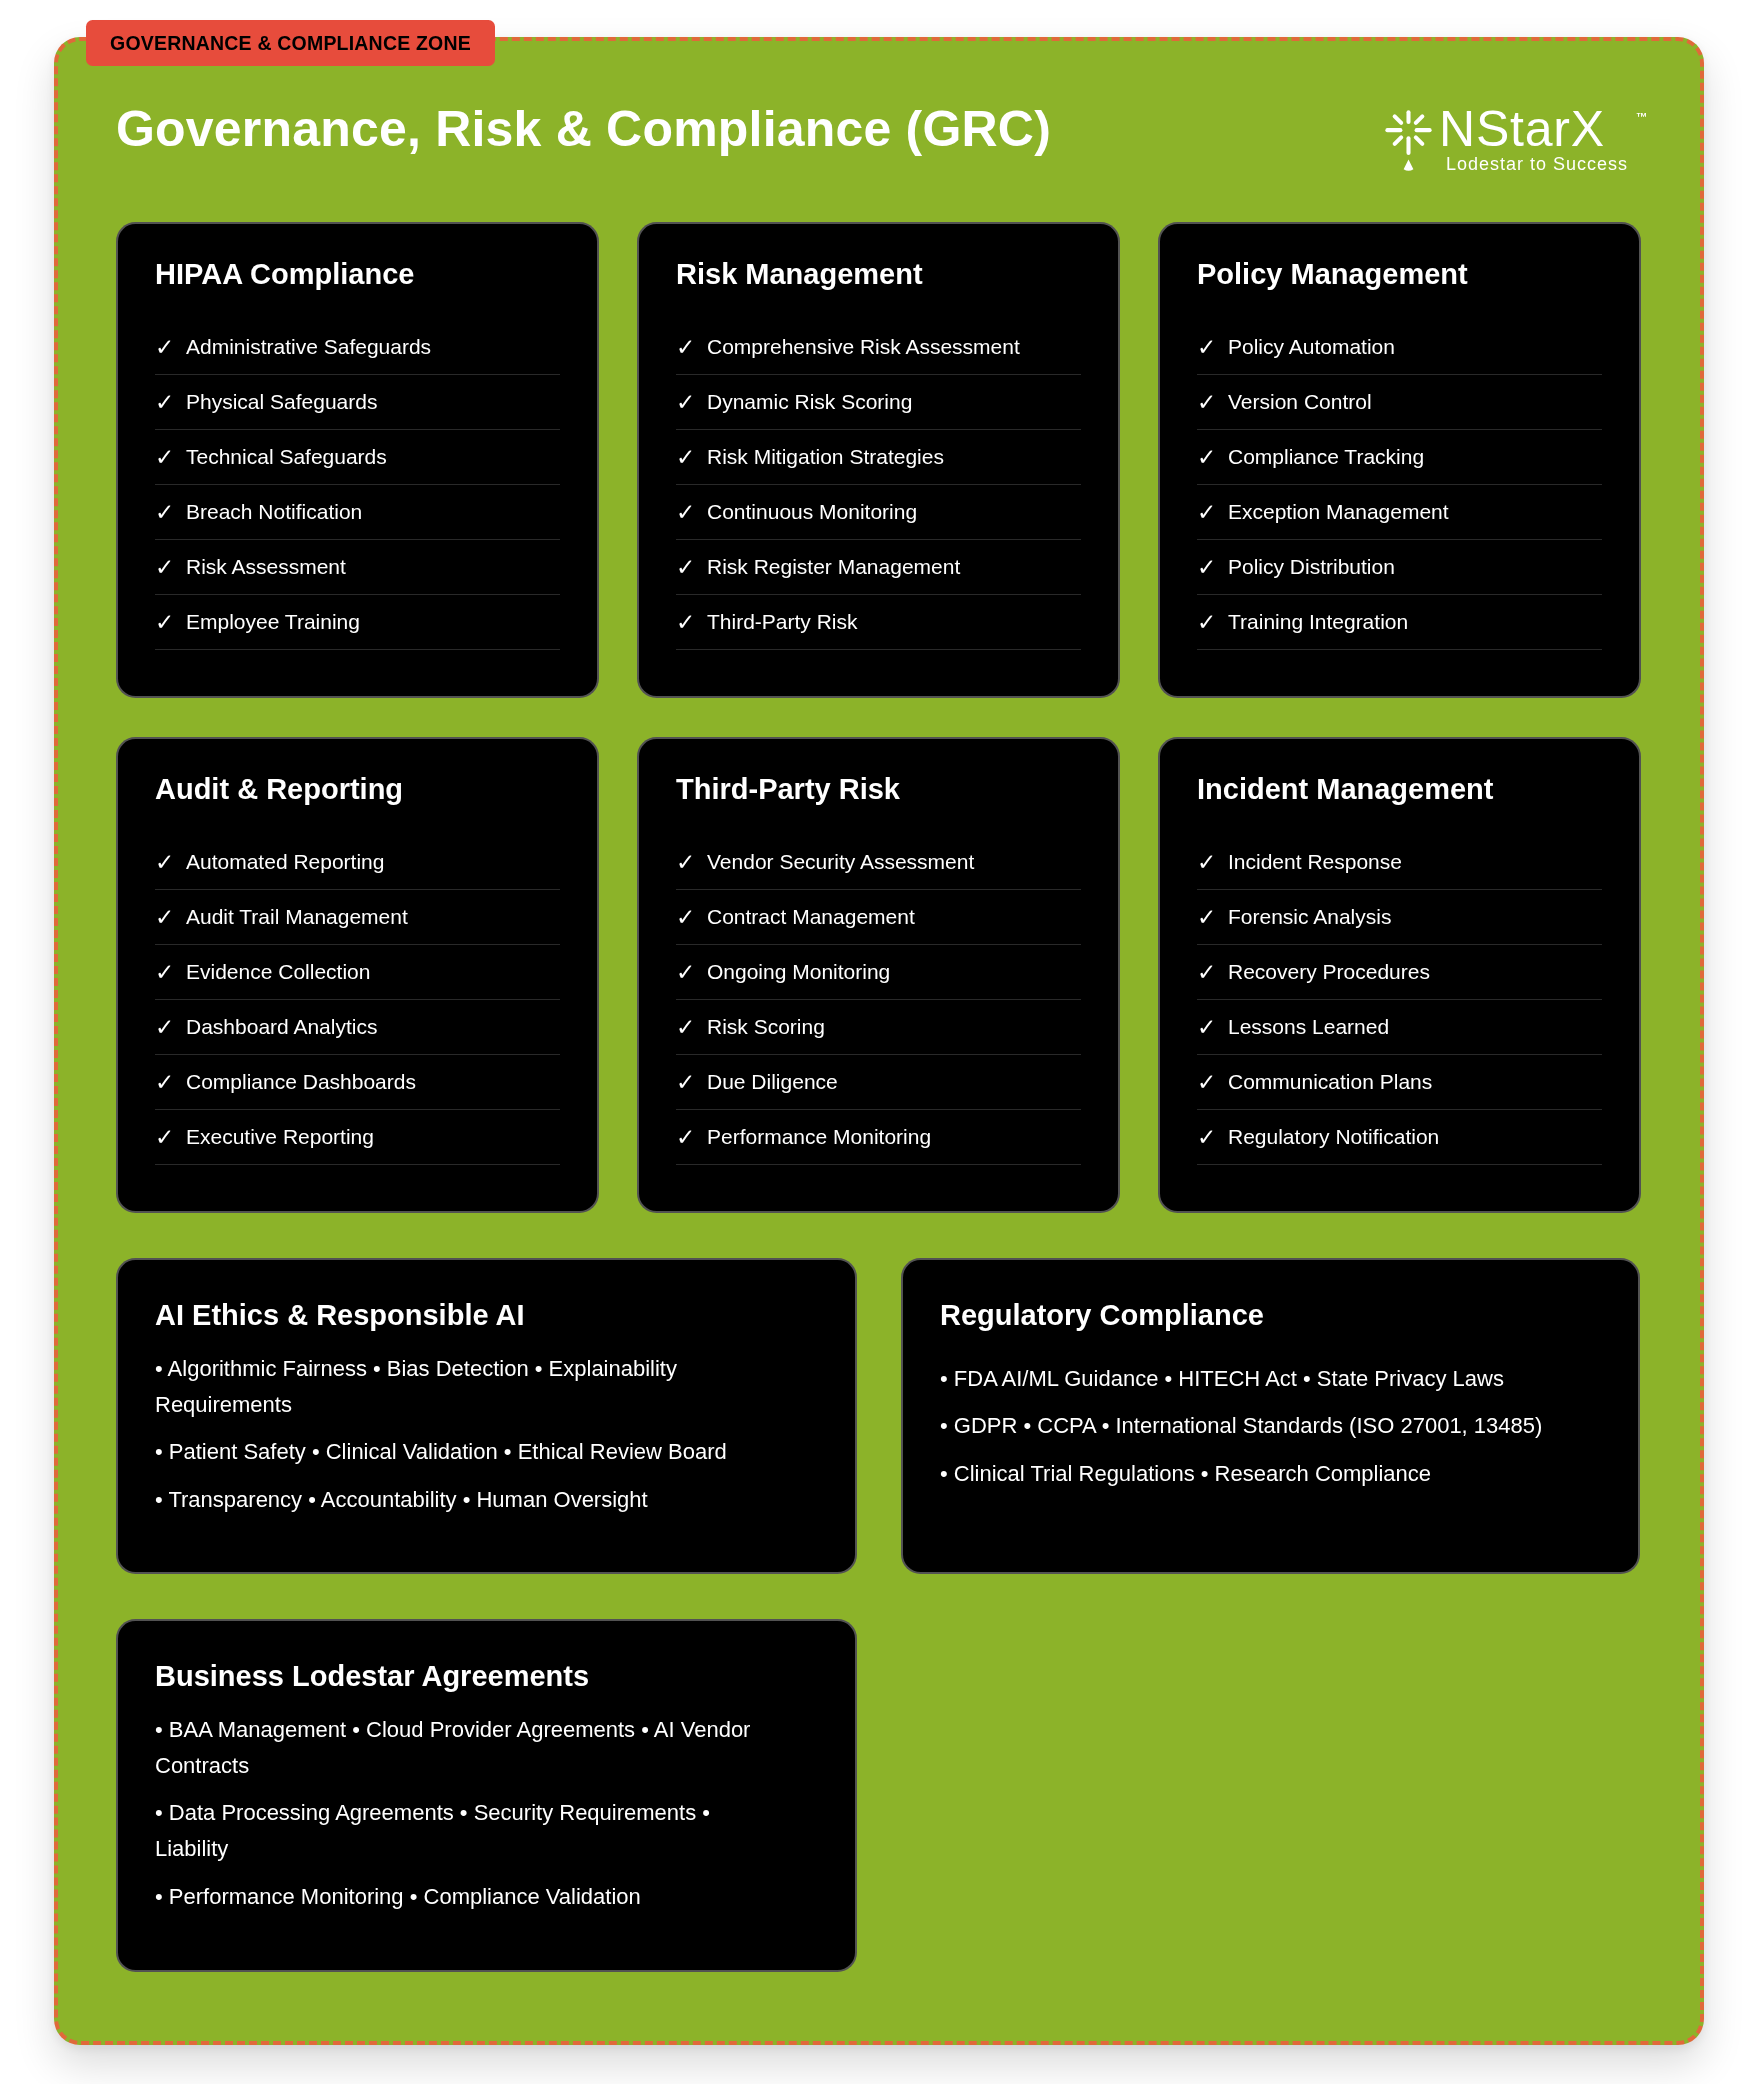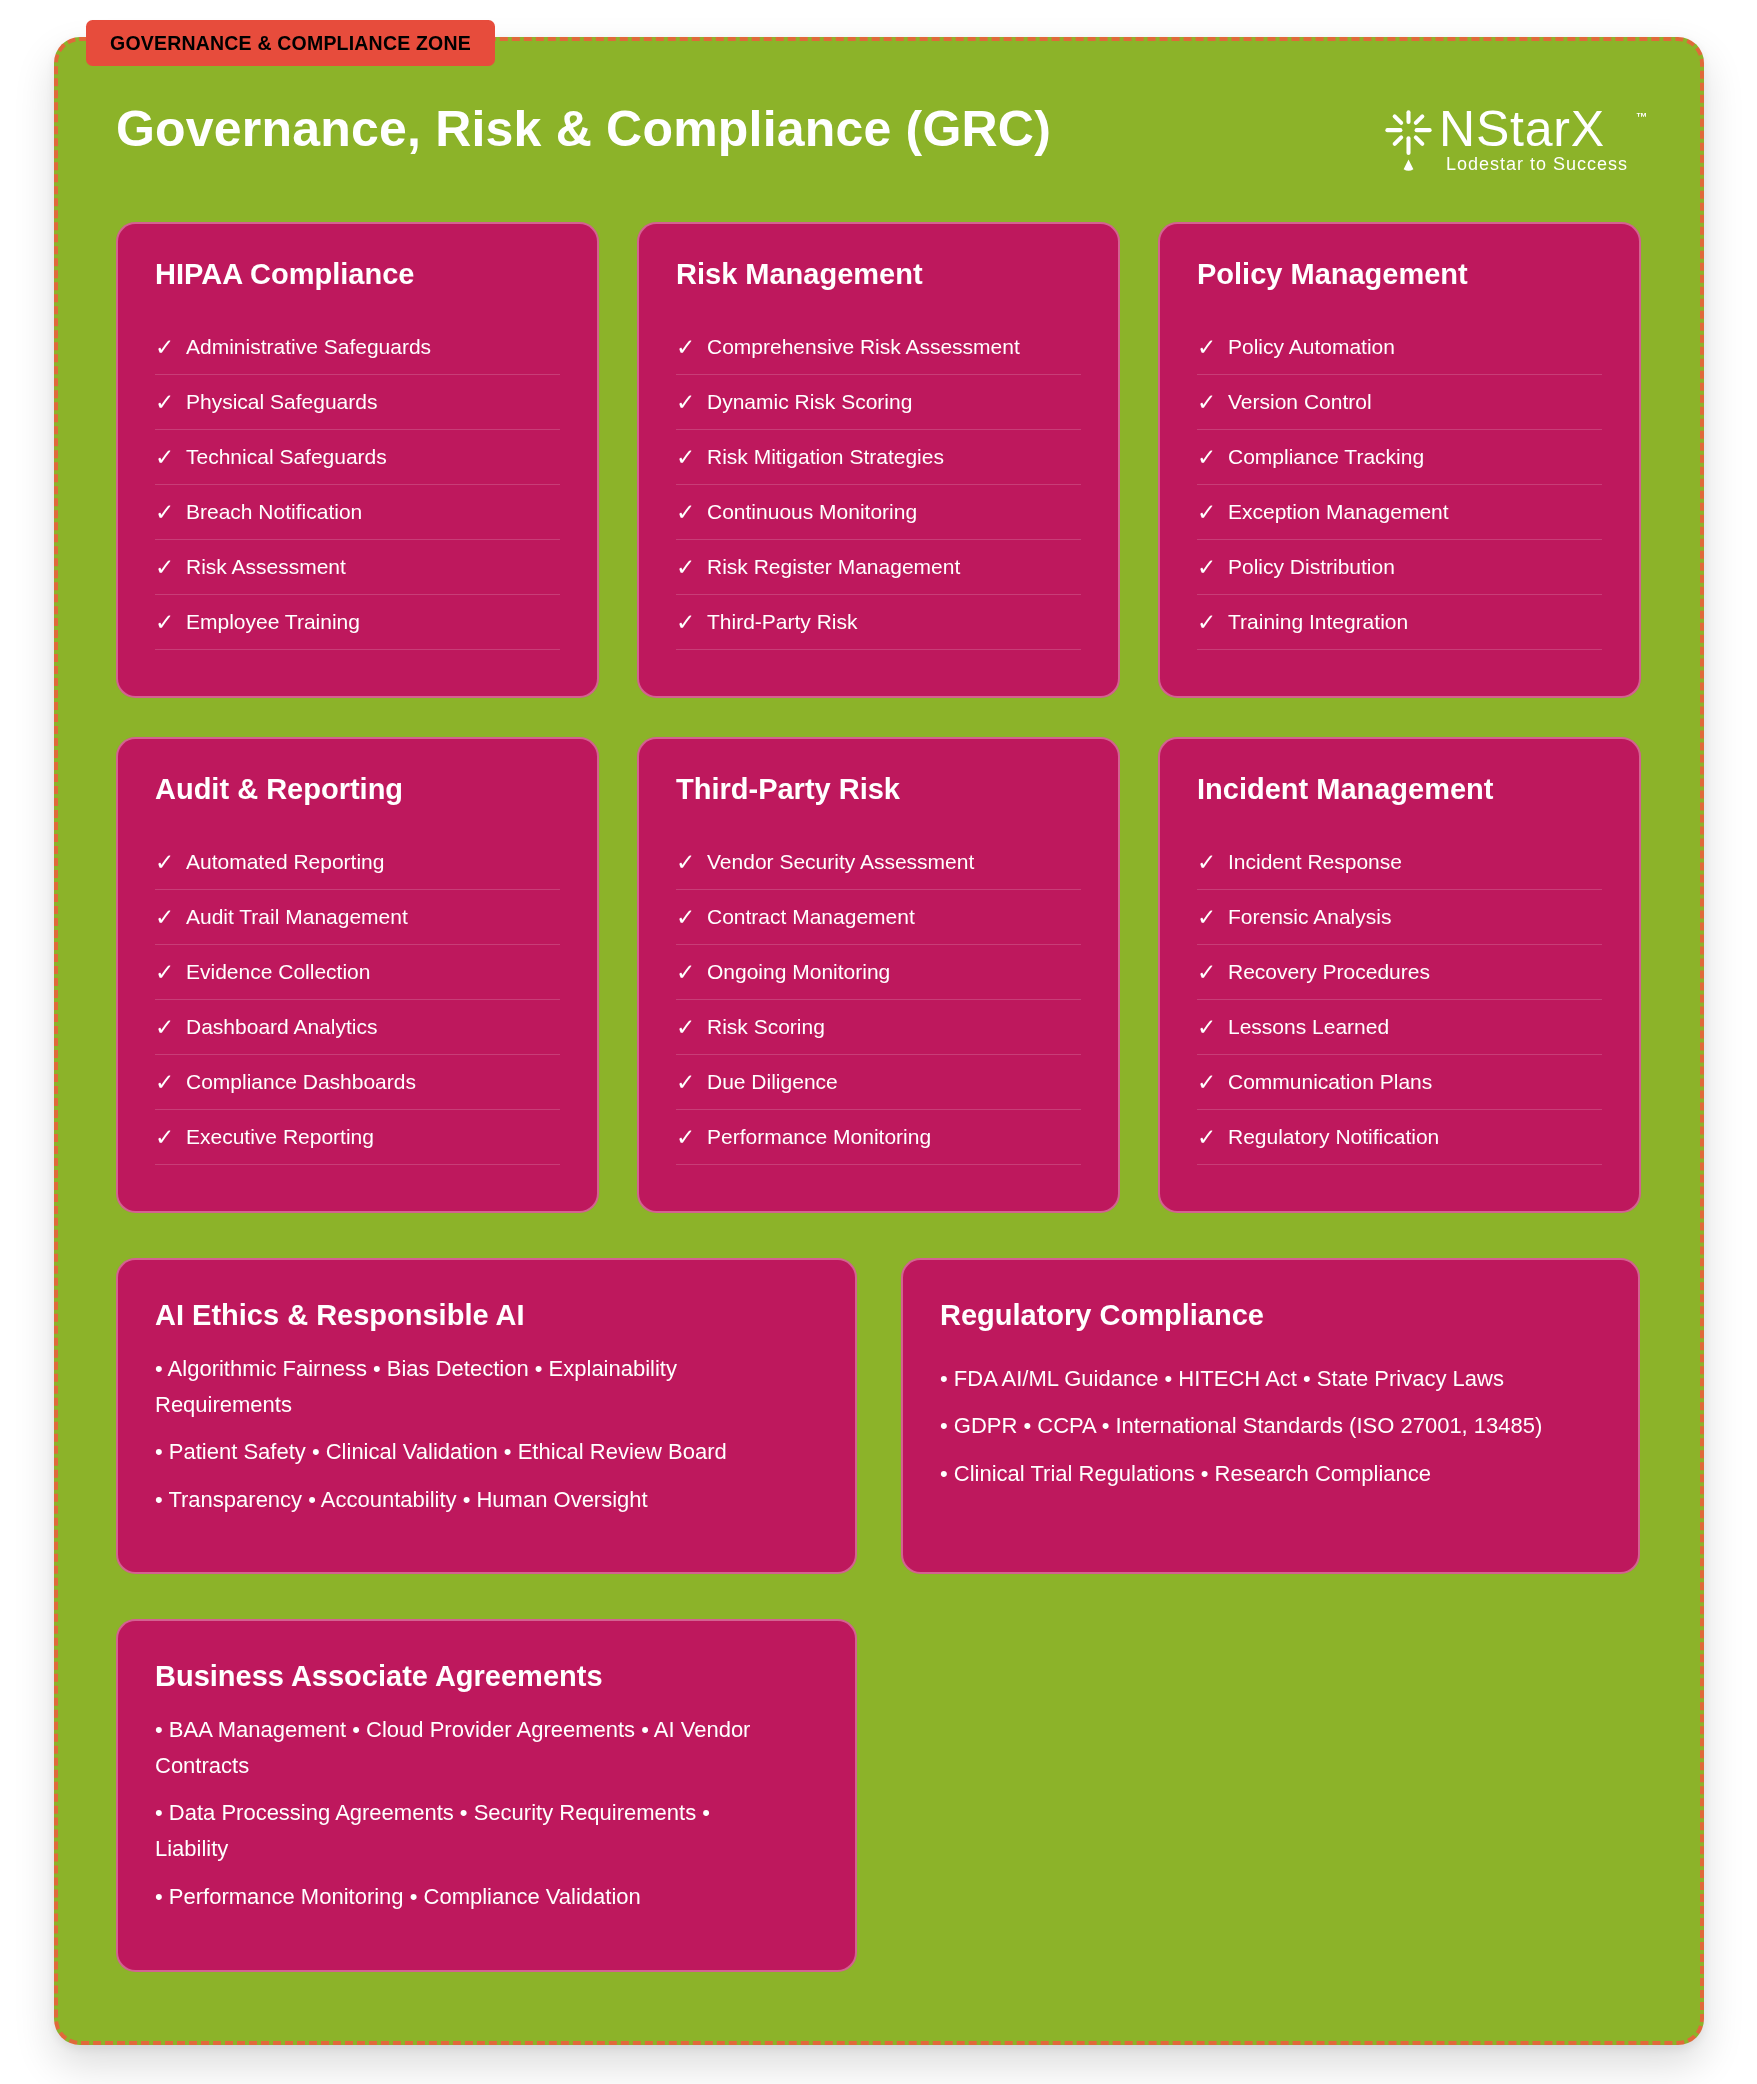--- a/index.html
+++ b/index.html
@@ -37,21 +37,21 @@
     position:absolute; left:55px; top:0px; font-size:50px; line-height:1;
     font-weight:normal; letter-spacing:0.8px;
   }
   .logo .tm { position:absolute; left:252px; top:6.5px; font-size:11.4px; font-weight:bold; }
   .logo .tagline {
     position:absolute; left:62px; top:50px; font-size:18px; letter-spacing:1px;
     white-space:nowrap;
   }
   .card {
     position:absolute; box-sizing:border-box;
-    background:#be185d;
+    background:#000000;
     border:2.4px solid rgba(255,255,255,0.32);
     border-radius:19.5px;
     padding:36px 37px 0 37px;
   }
   .card-title {
     font-size:29px; font-weight:bold; line-height:1; margin:0 0 31px 0;
     white-space:nowrap;
   }
   .check-list { list-style:none; margin:0; padding:0; }
   .check-item {
@@ -277,18 +277,18 @@
 </div>
 
 <div class="card" style="left:901px; top:1258px; width:739px; height:316px; padding-top:41px;">
   <div class="card-title" style="">Regulatory Compliance</div>
   <p class="bullet-line">• FDA AI/ML Guidance • HITECH Act • State Privacy Laws</p>
   <p class="bullet-line">• GDPR • CCPA • International Standards (ISO 27001, 13485)</p>
   <p class="bullet-line">• Clinical Trial Regulations • Research Compliance</p>
 </div>
 
 <div class="card" style="left:116px; top:1619px; width:741px; height:353px; padding-top:41px;">
-  <div class="card-title" style="margin-bottom:21px;">Business Associate Agreements</div>
+  <div class="card-title" style="margin-bottom:21px;">Business Lodestar Agreements</div>
   <p class="bullet-line" style="width:643px;">• BAA Management • Cloud Provider Agreements • AI Vendor Contracts</p>
   <p class="bullet-line" style="width:586px;">• Data Processing Agreements • Security Requirements • Liability</p>
   <p class="bullet-line">• Performance Monitoring • Compliance Validation</p>
 </div>
 
 
 </body></html>

